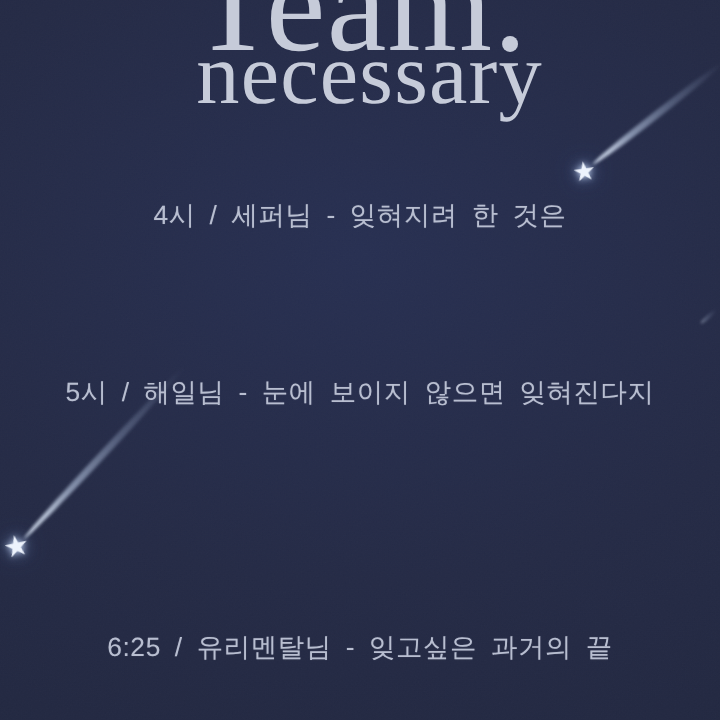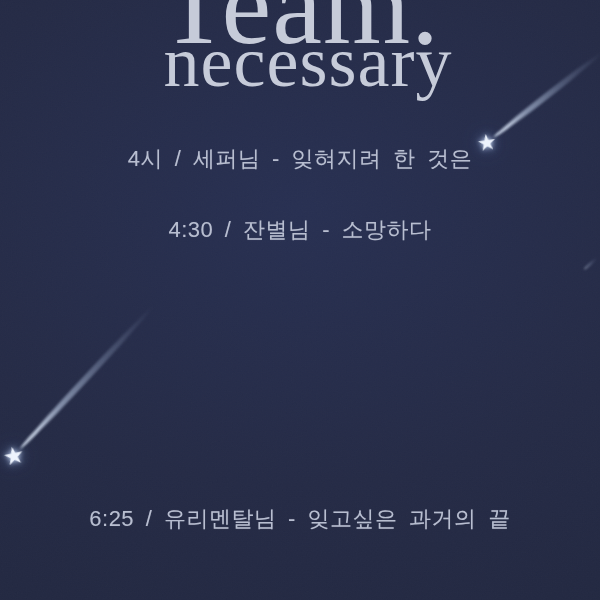--- a/index.html
+++ b/index.html
@@ -36,20 +36,21 @@
     left: 0;
     width: 100%;
     text-align: center;
     color: #b8bed0;
     font-size: 22px;
     line-height: 26px;
     letter-spacing: 0.5px;
     word-spacing: 5px;
     white-space: nowrap;
     text-shadow: 0 0 1px rgba(184,190,208,0.35);
+    margin-top: 21px;
   }
 
   
   .star {
     position: absolute;
     color: #edf3fd;
     text-shadow:
       0 0 5px rgba(210,226,255,0.95),
       0 0 12px rgba(160,195,255,0.55),
       0 0 22px rgba(140,180,255,0.30);
@@ -102,16 +103,16 @@
   </div>
 
   <div>
     <div class="trail trail-bl"></div>
     <div class="star star-bl">★</div>
   </div>
 
   <div class="trail trail-mini"></div>
 
   <div class="row" style="top:146px">4시 / 세퍼님 - 잊혀지려 한 것은</div>
-  <div class="row" style="top:217px">4:30 / 잔별님 - 소망하다</div>
+  <div class="row" style="top:293px">5시 / 해일님 - 눈에 보이지 않으면 잊혀진다지</div>
   <div class="row" style="top:506px">6:25 / 유리멘탈님 - 잊고싶은 과거의 끝</div>
 
 </div>
 
 </body></html>

